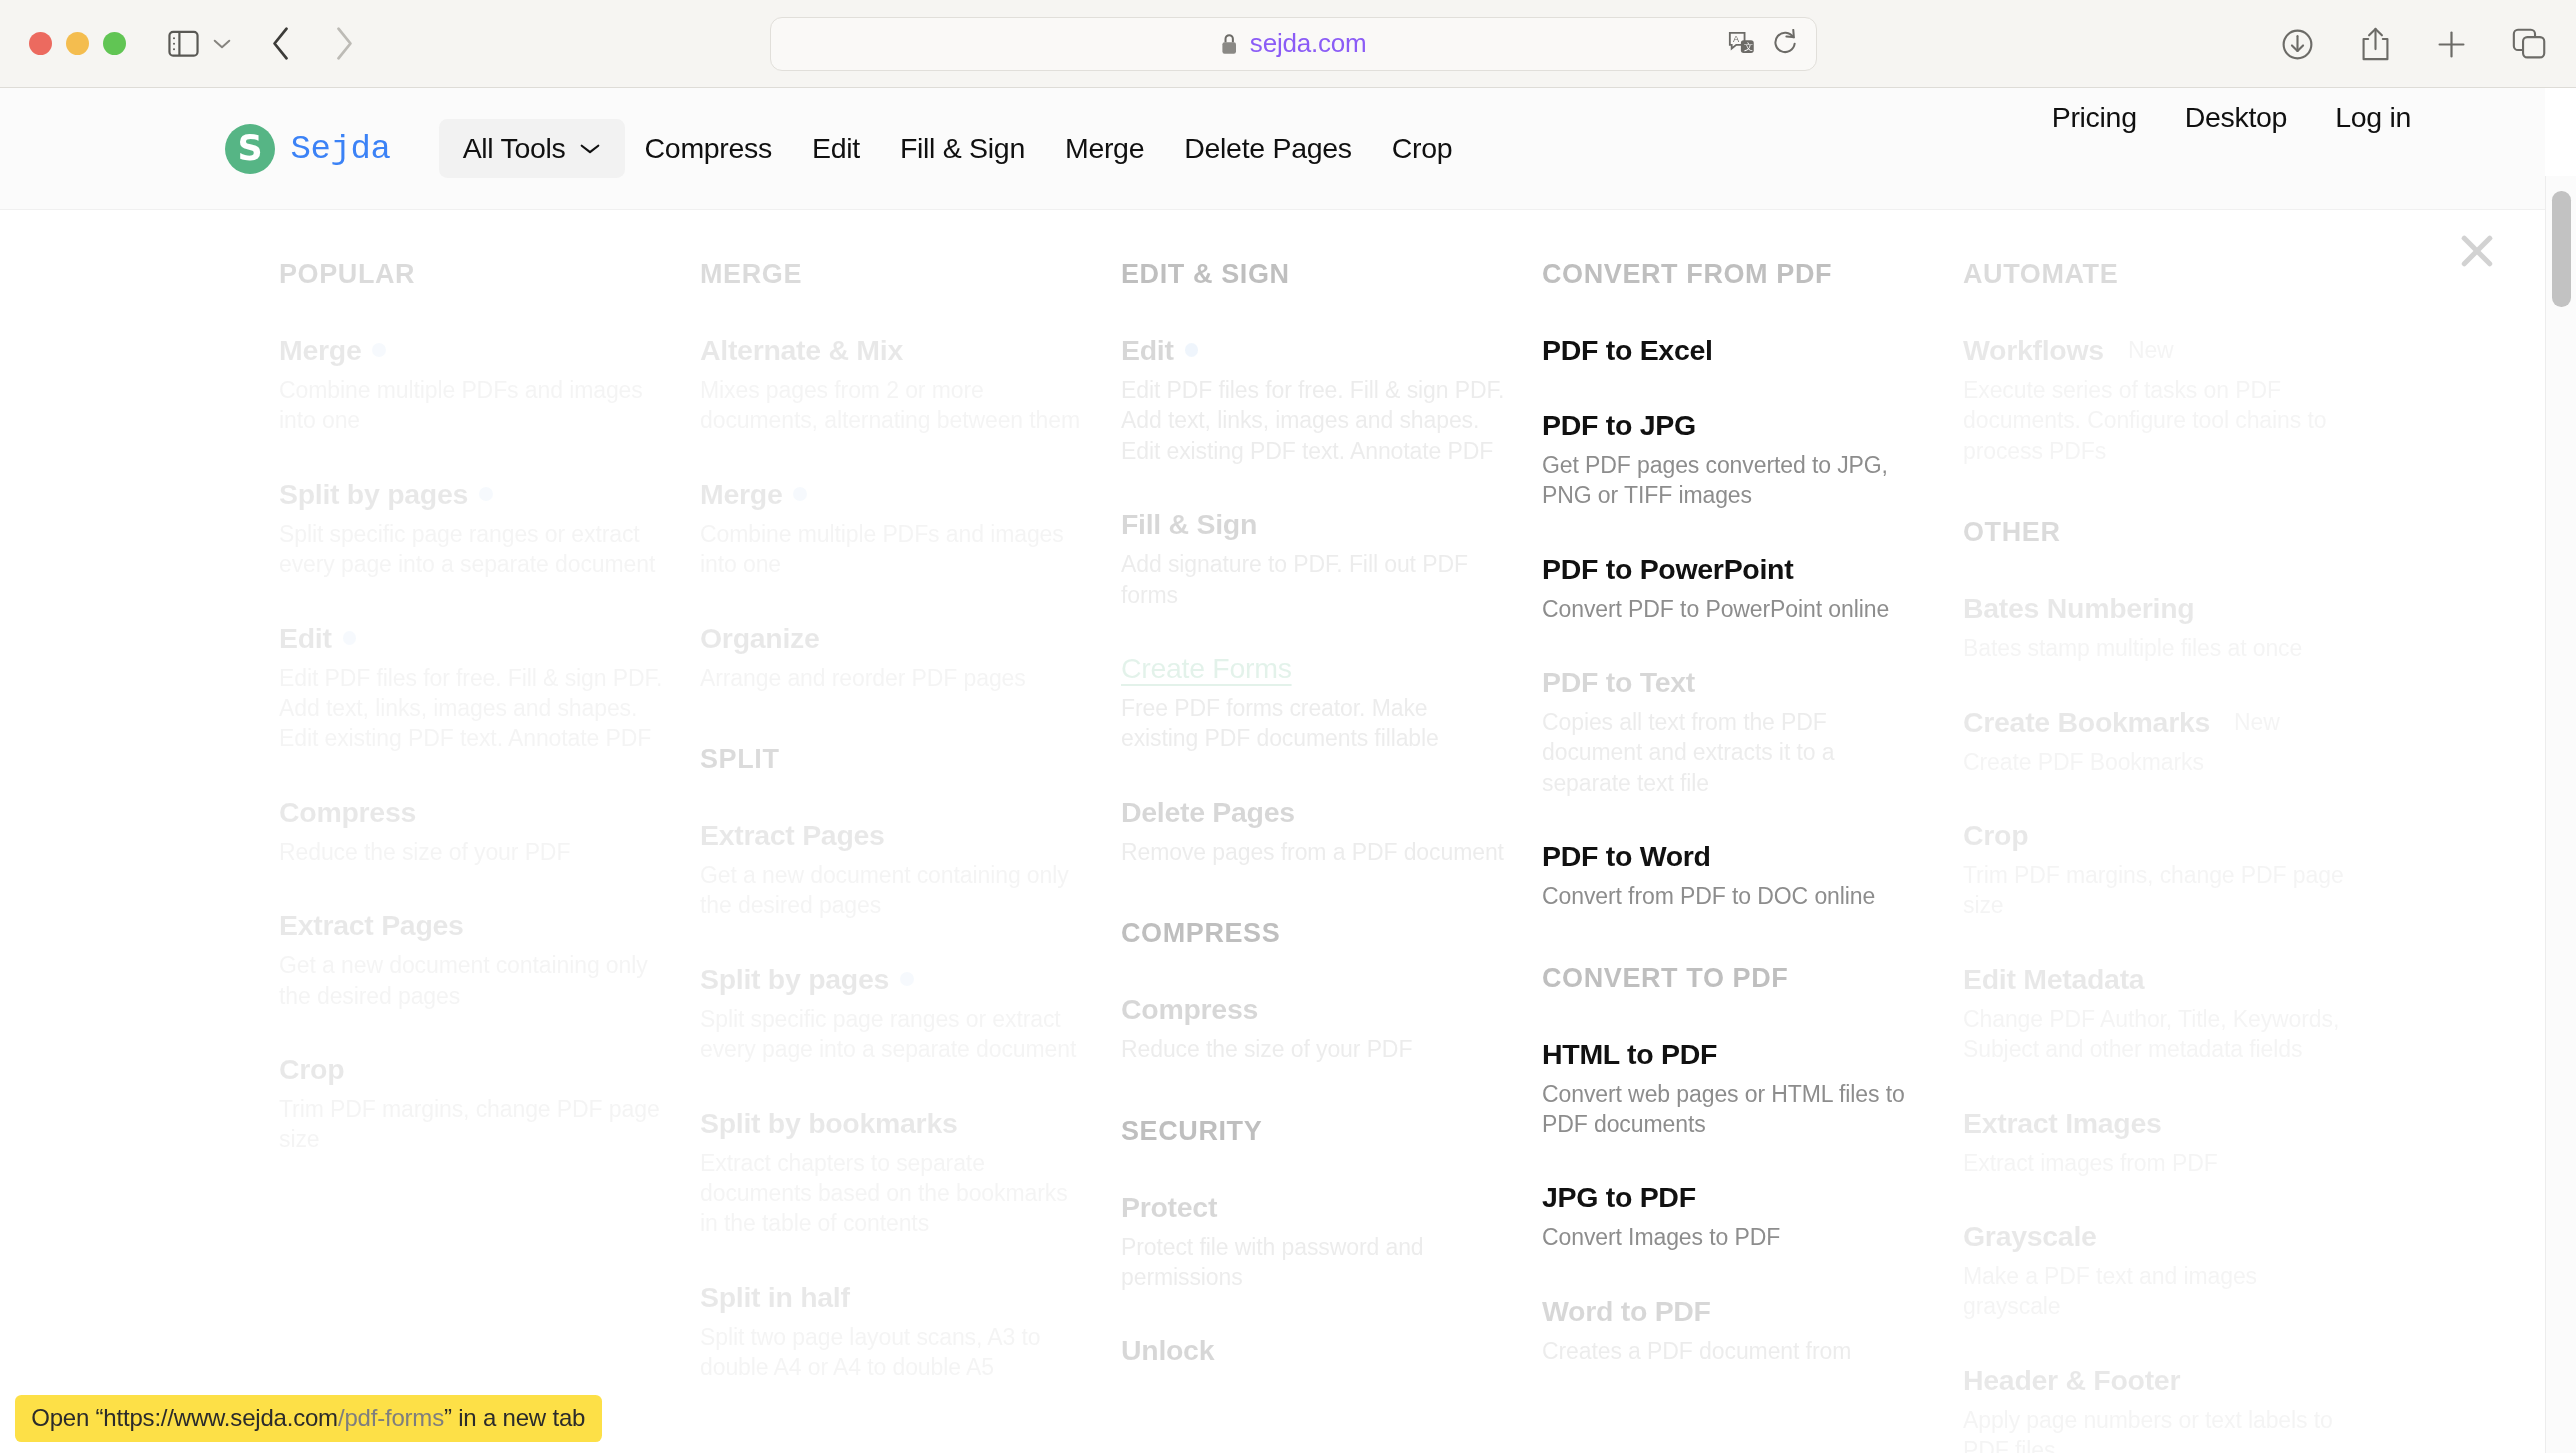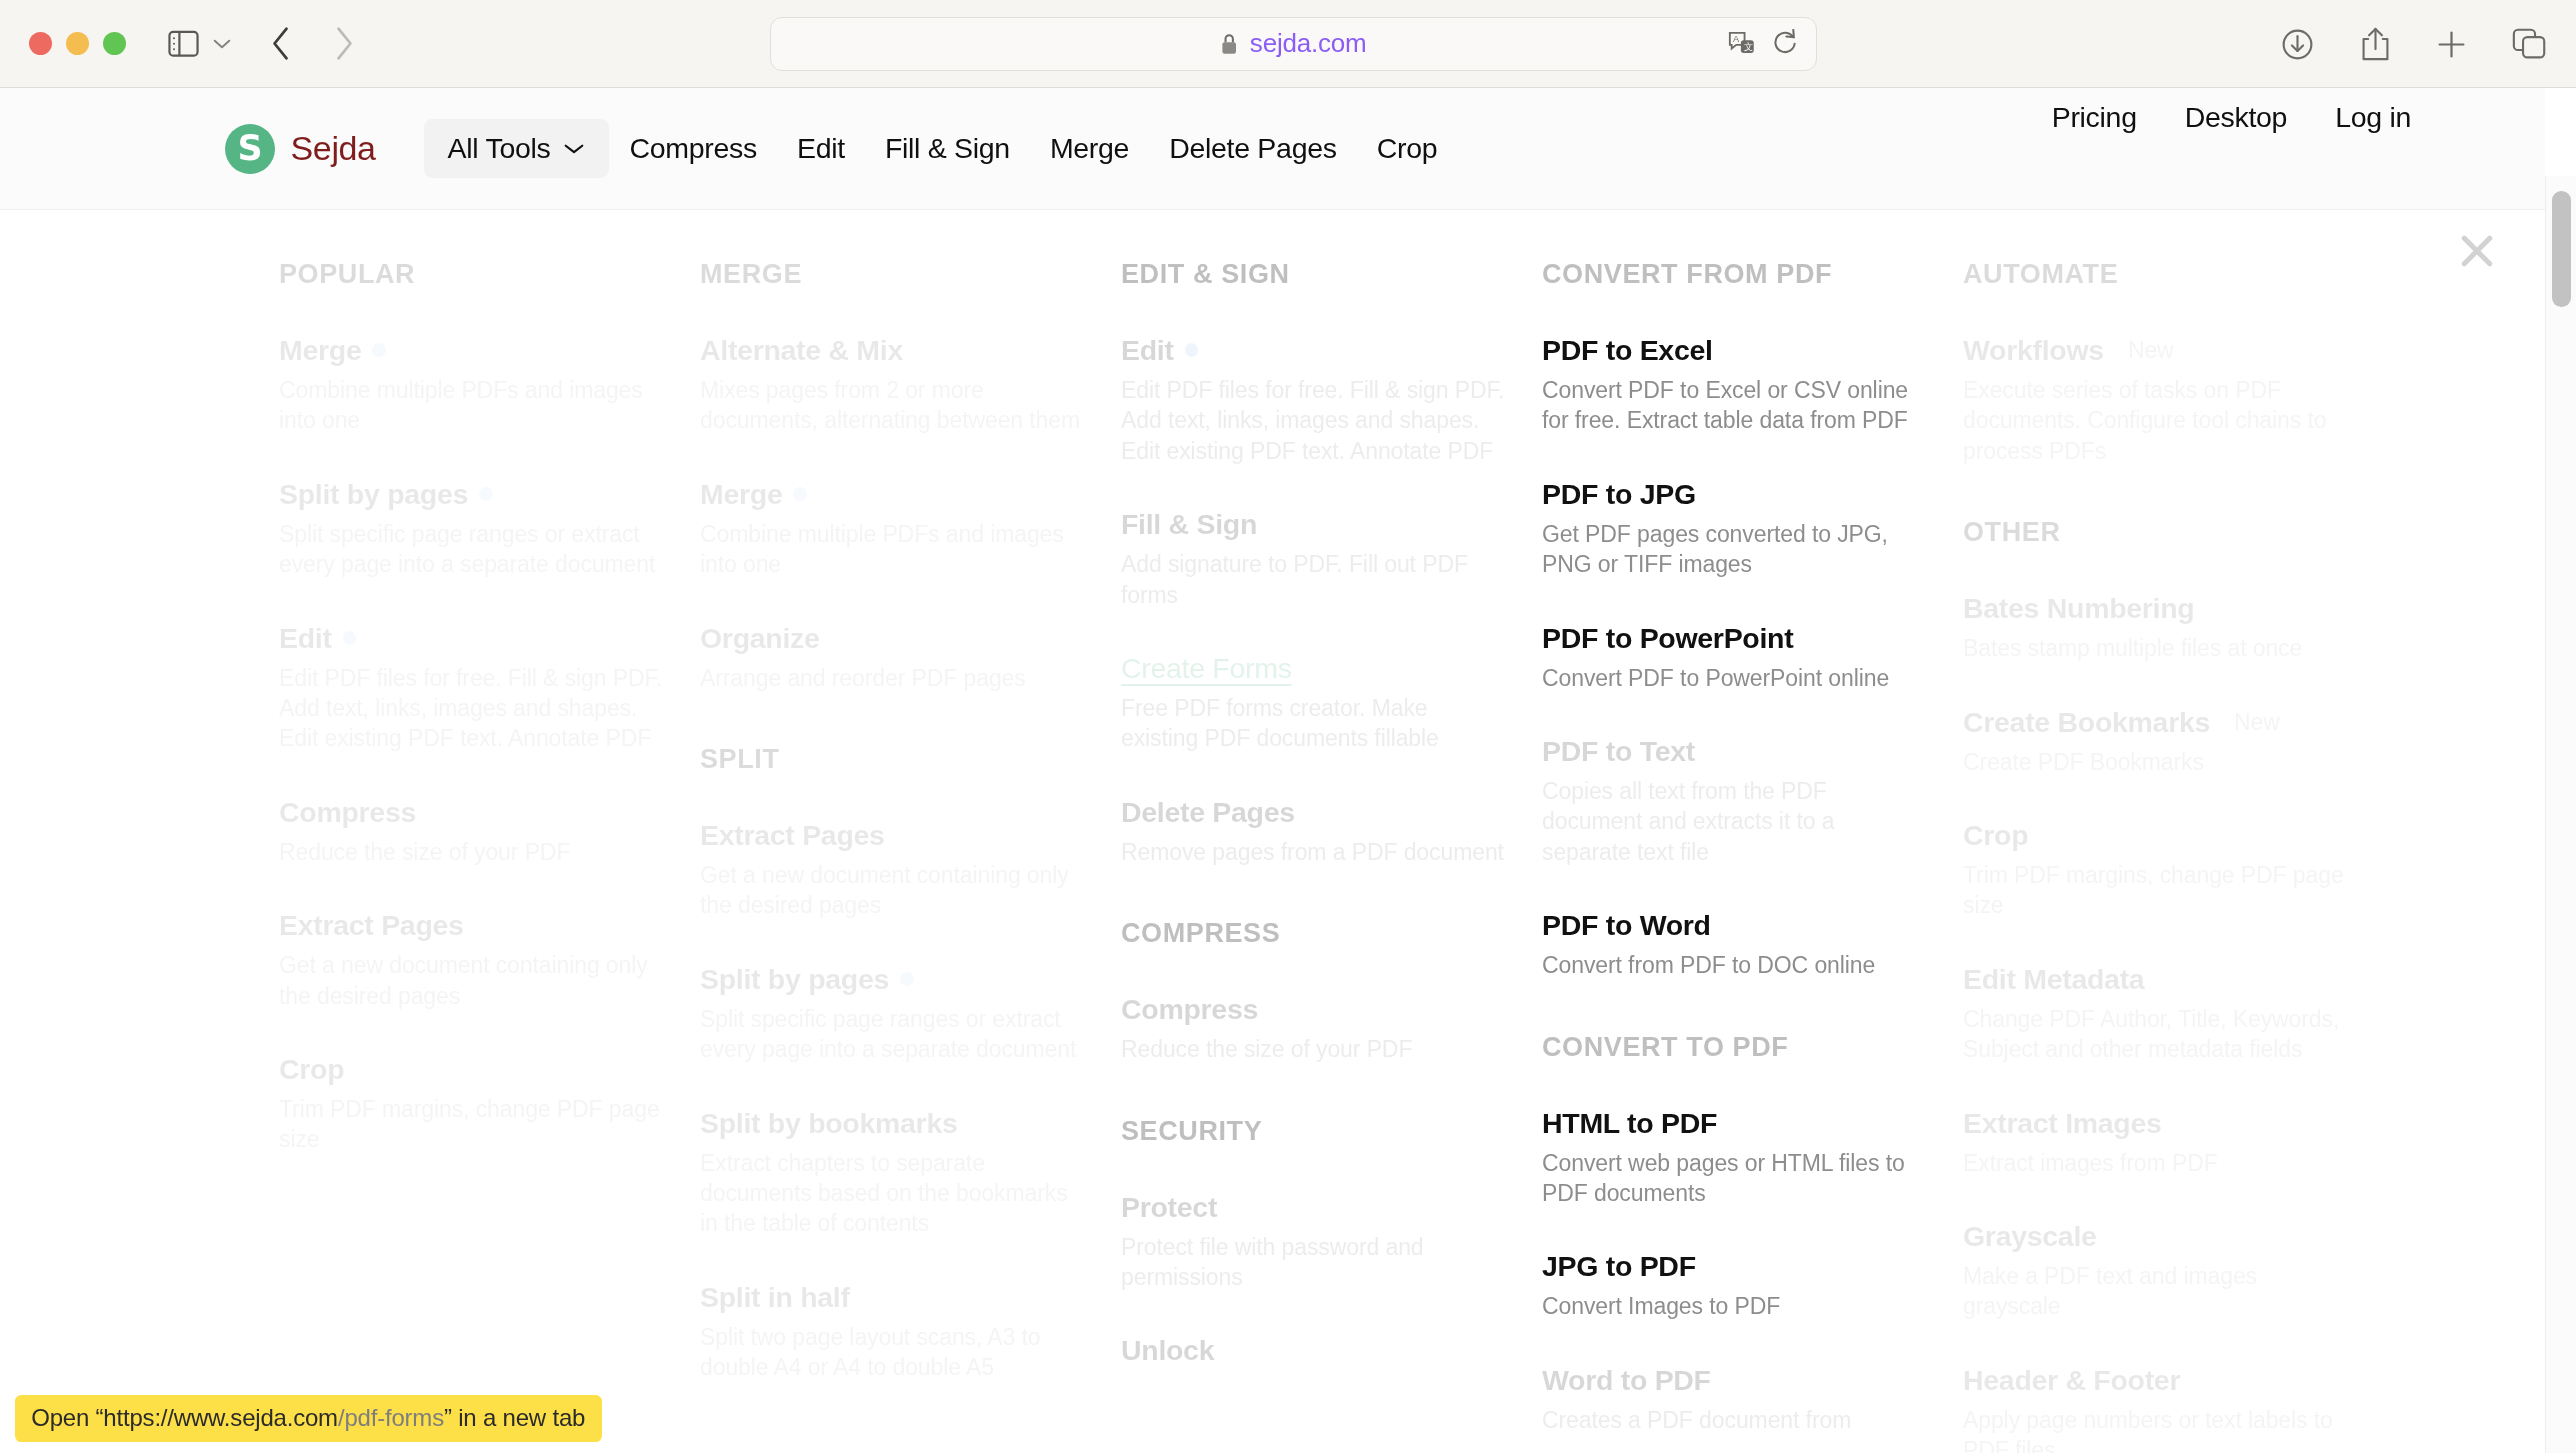--- a/index.html
+++ b/index.html
@@ -73,22 +73,22 @@
   #brand { display: flex; align-items: center; margin-left: 225px; }
   #brand-mark {
     width: 50px; height: 50px; border-radius: 50%;
     background: #56b585;
     display: flex; align-items: center; justify-content: center;
     color: #ffffff; font-size: 35px; font-weight: 600;
     font-family: "DejaVu Sans", sans-serif;
     line-height: 1;
   }
   #brand-name {
-    margin-left: 15.6px; font-size: 34px; color: #7f1d1d;
-    font-weight: 500; letter-spacing: -0.4px;
+    margin-left: 15.6px; font-size: 34px; color: #3b82f6;
+    font-weight: 500; letter-spacing: -0.4px; font-family: Liberation Mono, monospace;
   }
 
   #primary-nav { display: flex; align-items: center; margin-left: 48px; gap: 0; }
   .nav-link {
     font-size: 28.5px; color: #101010; letter-spacing: -0.3px;
     padding: 13px 20px; white-space: nowrap;
   }
   #nav-all-tools {
     background: #f2f2f2; border-radius: 8.3px;
     display: flex; align-items: center; gap: 13px;
@@ -452,21 +452,20 @@
               <span>Unlock</span>
             </div>
           </div>
         </div>
         <div class="menu-col">
           <div class="col-heading fade-1">CONVERT FROM PDF</div>
           <div class="tool-item fade-0">
             <div class="tool-title">
               <span>PDF to Excel</span>
             </div>
-            <div class="tool-desc">Convert PDF to Excel or CSV online for free. Extract table data from PDF</div>
           </div>
           <div class="tool-item fade-0">
             <div class="tool-title">
               <span>PDF to JPG</span>
             </div>
             <div class="tool-desc">Get PDF pages converted to JPG, PNG or TIFF images</div>
           </div>
           <div class="tool-item fade-0">
             <div class="tool-title">
               <span>PDF to PowerPoint</span>

